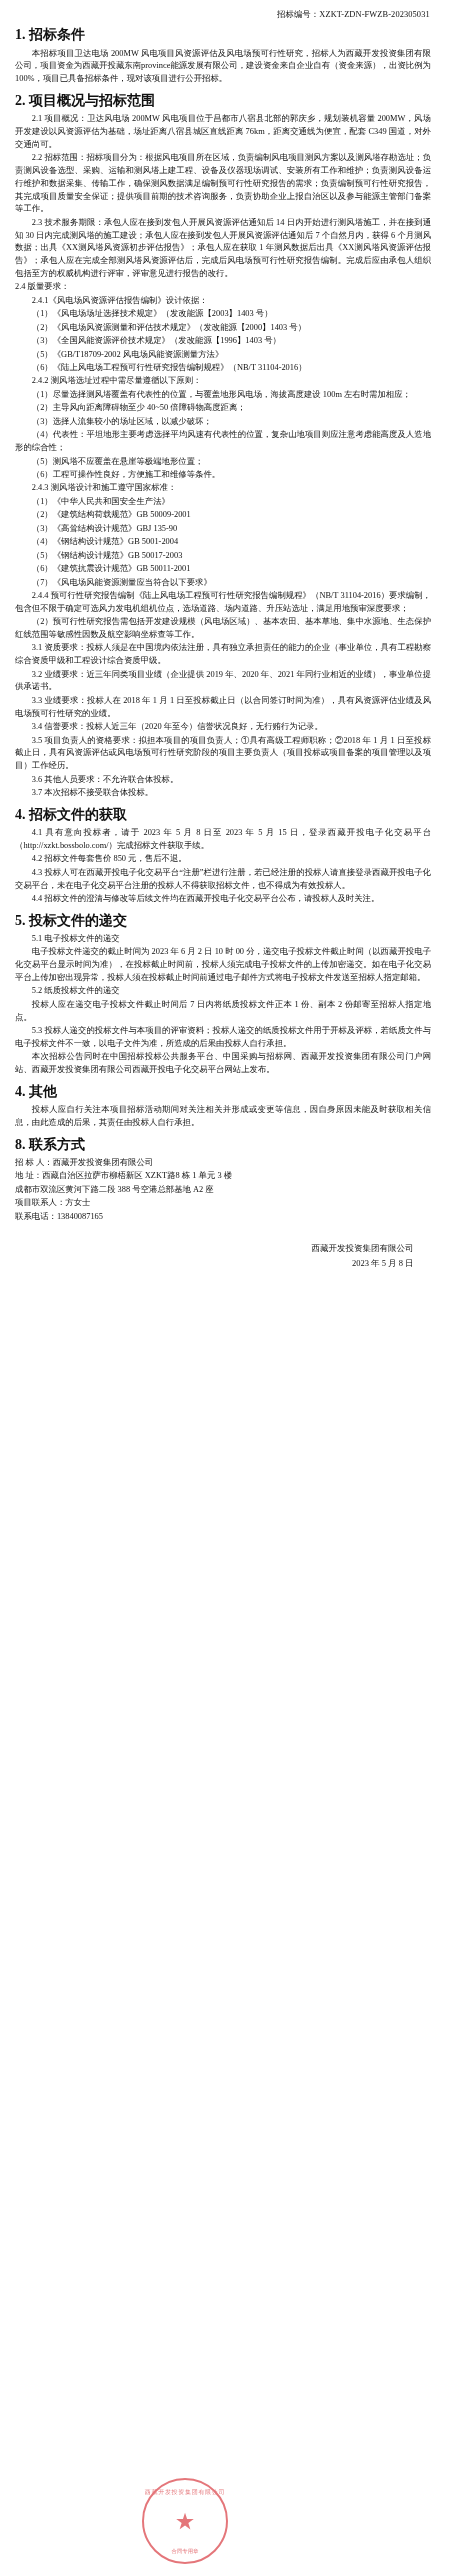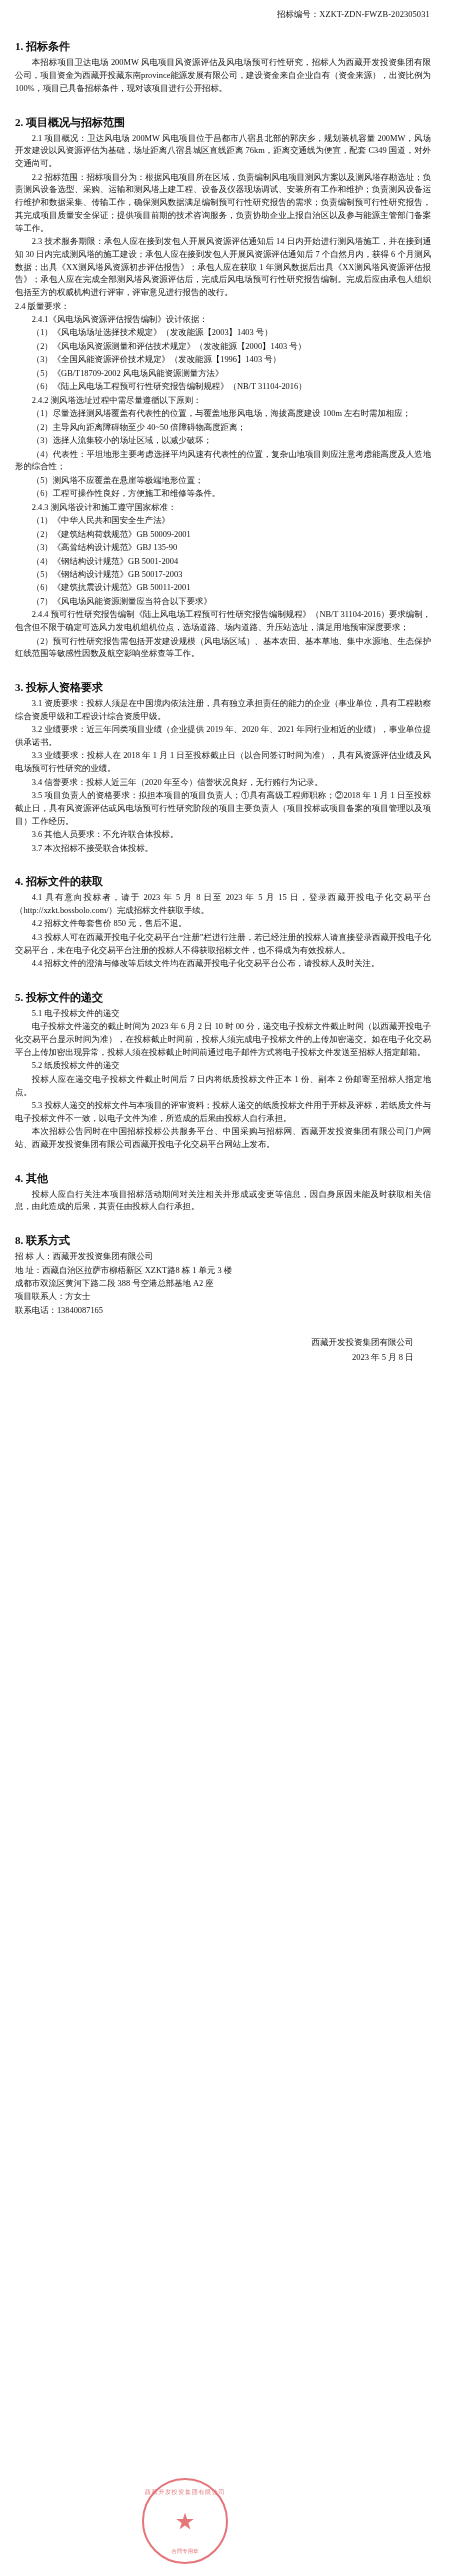--- a/index.html
+++ b/index.html
@@ -20,23 +20,23 @@
     padding: 9.4px 15px 27px 15px;
   }
   .doc-number {
     text-align: right;
     font-size: 8.4px;
     letter-spacing: 0.1px;
     margin: 0 1.3px 4px 0;
     white-space: nowrap;
   }
   h2.sec {
-    font-size: 11px;
+    font-size: 14px;
     font-weight: bold;
-    margin: 19px 0 2px 0;
+    margin: 5px 0 2px 0;
     line-height: 1.45;
   }
   p.para {
     font-size: 8.4px;
     line-height: 1.52;
     margin: 0 0 0.7px 0;
     text-align: justify;
     text-justify: inter-ideograph;
     text-indent: 2em;
   }
@@ -138,21 +138,20 @@
   <p class="item">（3）《高耸结构设计规范》GBJ 135-90</p>
   <p class="item">（4）《钢结构设计规范》GB 5001-2004</p>
   <p class="item">（5）《钢结构设计规范》GB 50017-2003</p>
   <p class="item">（6）《建筑抗震设计规范》GB 50011-2001</p>
   <p class="item">（7）《风电场风能资源测量应当符合以下要求》</p>
   <p class="item">2.4.4 预可行性研究报告编制《陆上风电场工程预可行性研究报告编制规程》（NB/T 31104-2016）要求编制，包含但不限于确定可选风力发电机组机位点，选场道路、场内道路、升压站选址，满足用地预审深度要求；</p>
   <p class="item">（2）预可行性研究报告需包括开发建设规模（风电场区域）、基本农田、基本草地、集中水源地、生态保护红线范围等敏感性因数及航空影响坐标查等工作。</p>
   <p class="item"></p>
   <p class="item"></p>
 
-  <h2 class="sec">3. 投标人资格要求</h2>
   <p class="item">3.1 资质要求：投标人须是在中国境内依法注册，具有独立承担责任的能力的企业（事业单位，具有工程勘察综合资质甲级和工程设计综合资质甲级。</p>
   <p class="item">3.2 业绩要求：近三年同类项目业绩（企业提供 2019 年、2020 年、2021 年同行业相近的业绩），事业单位提供承诺书。</p>
   <p class="item">3.3 业绩要求：投标人在 2018 年 1 月 1 日至投标截止日（以合同签订时间为准），具有风资源评估业绩及风电场预可行性研究的业绩。</p>
   <p class="item">3.4 信誉要求：投标人近三年（2020 年至今）信誉状况良好，无行贿行为记录。</p>
   <p class="item">3.5 项目负责人的资格要求：拟担本项目的项目负责人；①具有高级工程师职称；②2018 年 1 月 1 日至投标截止日，具有风资源评估或风电场预可行性研究阶段的项目主要负责人（项目投标或项目备案的项目管理以及项目）工作经历。</p>
   <p class="item">3.6 其他人员要求：不允许联合体投标。</p>
   <p class="item">3.7 本次招标不接受联合体投标。</p>
 
   <h2 class="sec">4. 招标文件的获取</h2>
   <p class="item">4.1 具有意向投标者，请于 2023 年 5 月 8 日至 2023 年 5 月 15 日，登录西藏开投电子化交易平台（http://xzkt.bossbolo.com/）完成招标文件获取手续。</p>

